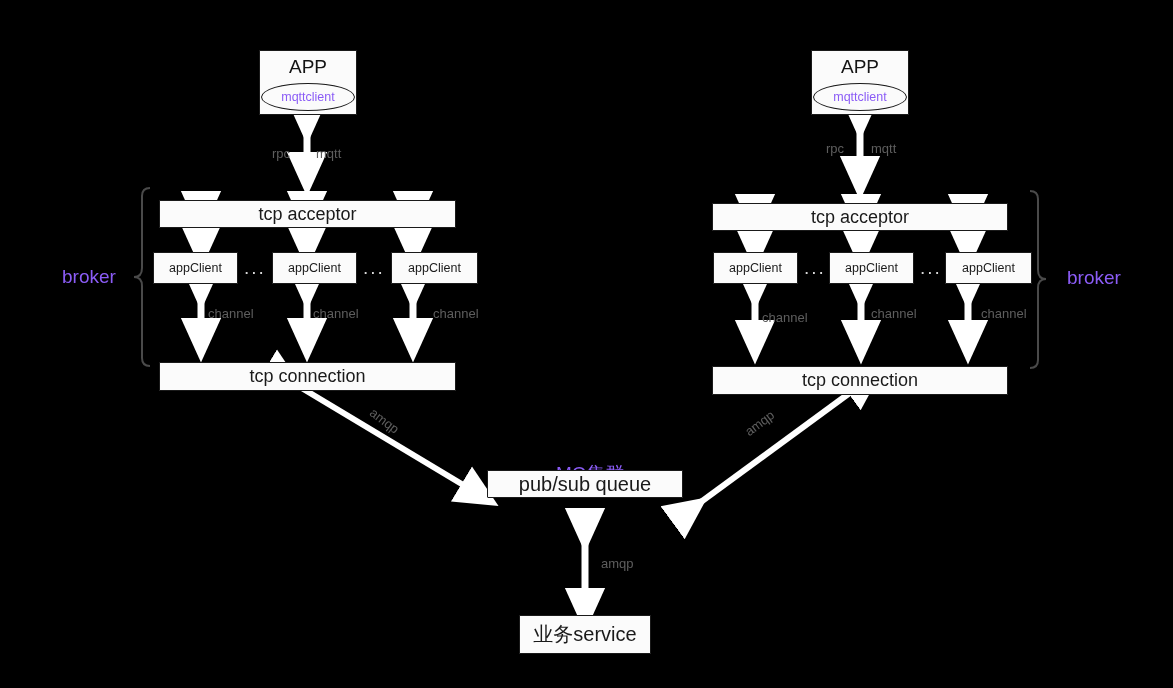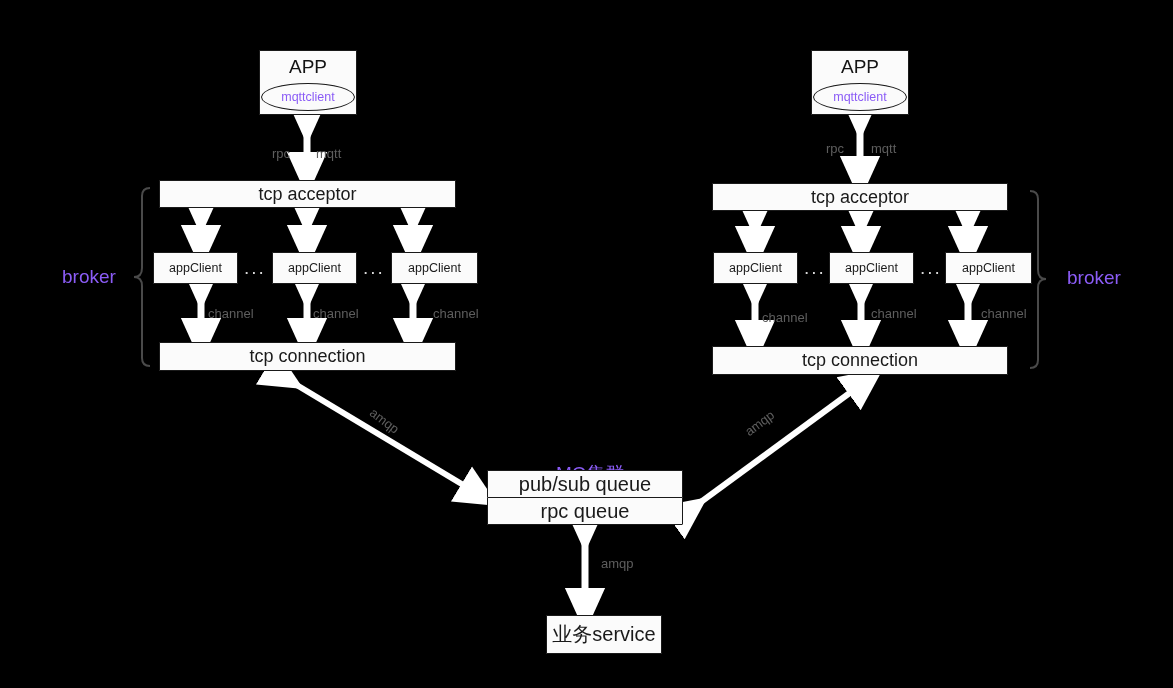--- a/index.html
+++ b/index.html
@@ -43,21 +43,21 @@
     height: 26px;
     border: 1.6px solid #1a1a1a;
     border-radius: 50%;
     display: flex;
     align-items: center;
     justify-content: center;
     font-size: 12.5px;
     color: #8b5cf6;
     background: #fbfbfb;
   }
-  .lbl-big { font-size: 18px; }
+  .lbl-big { font-size: 18px; margin-top: 20px; }
   .lbl-mid { font-size: 20px; }
   .lbl-sm  { font-size: 12.5px; text-align: right; }
 
   .gray-label {
     position: absolute;
     color: #5e5e5e;
     font-size: 13px;
     white-space: nowrap;
   }
   .gray-label.big {
@@ -219,19 +219,18 @@
 
   <div class="box lbl-big" style="left:712px; top:346px; width:296px; height:29px;">tcp connection</div>
 
   <div class="gray-label big" style="left:1060px; top:267px;">broker</div>
 
   <div class="amqp-rot-right" style="left:742px; top:427px;">amqp</div>
 
   <div class="gray-label big" style="left:549px; top:461px;">MQ集群</div>
 
   <div class="box lbl-mid" style="left:487px; top:470px; width:196px; height:28px;">pub/sub queue</div>
-  <div class="box lbl-mid" style="left:487px; top:497px; width:196px; height:28px;">rpc queue</div>
 
   <div class="gray-label" style="left:601px; top:556px;">amqp</div>
 
-  <div class="box lbl-mid" style="left:546px; top:615px; width:116px; height:39px;text-align:right;">业务service</div>
+  <div class="box lbl-mid" style="left:519px; top:615px; width:132px; height:39px;text-align:right;">业务service</div>
 
 </div>
 
 </body></html>

